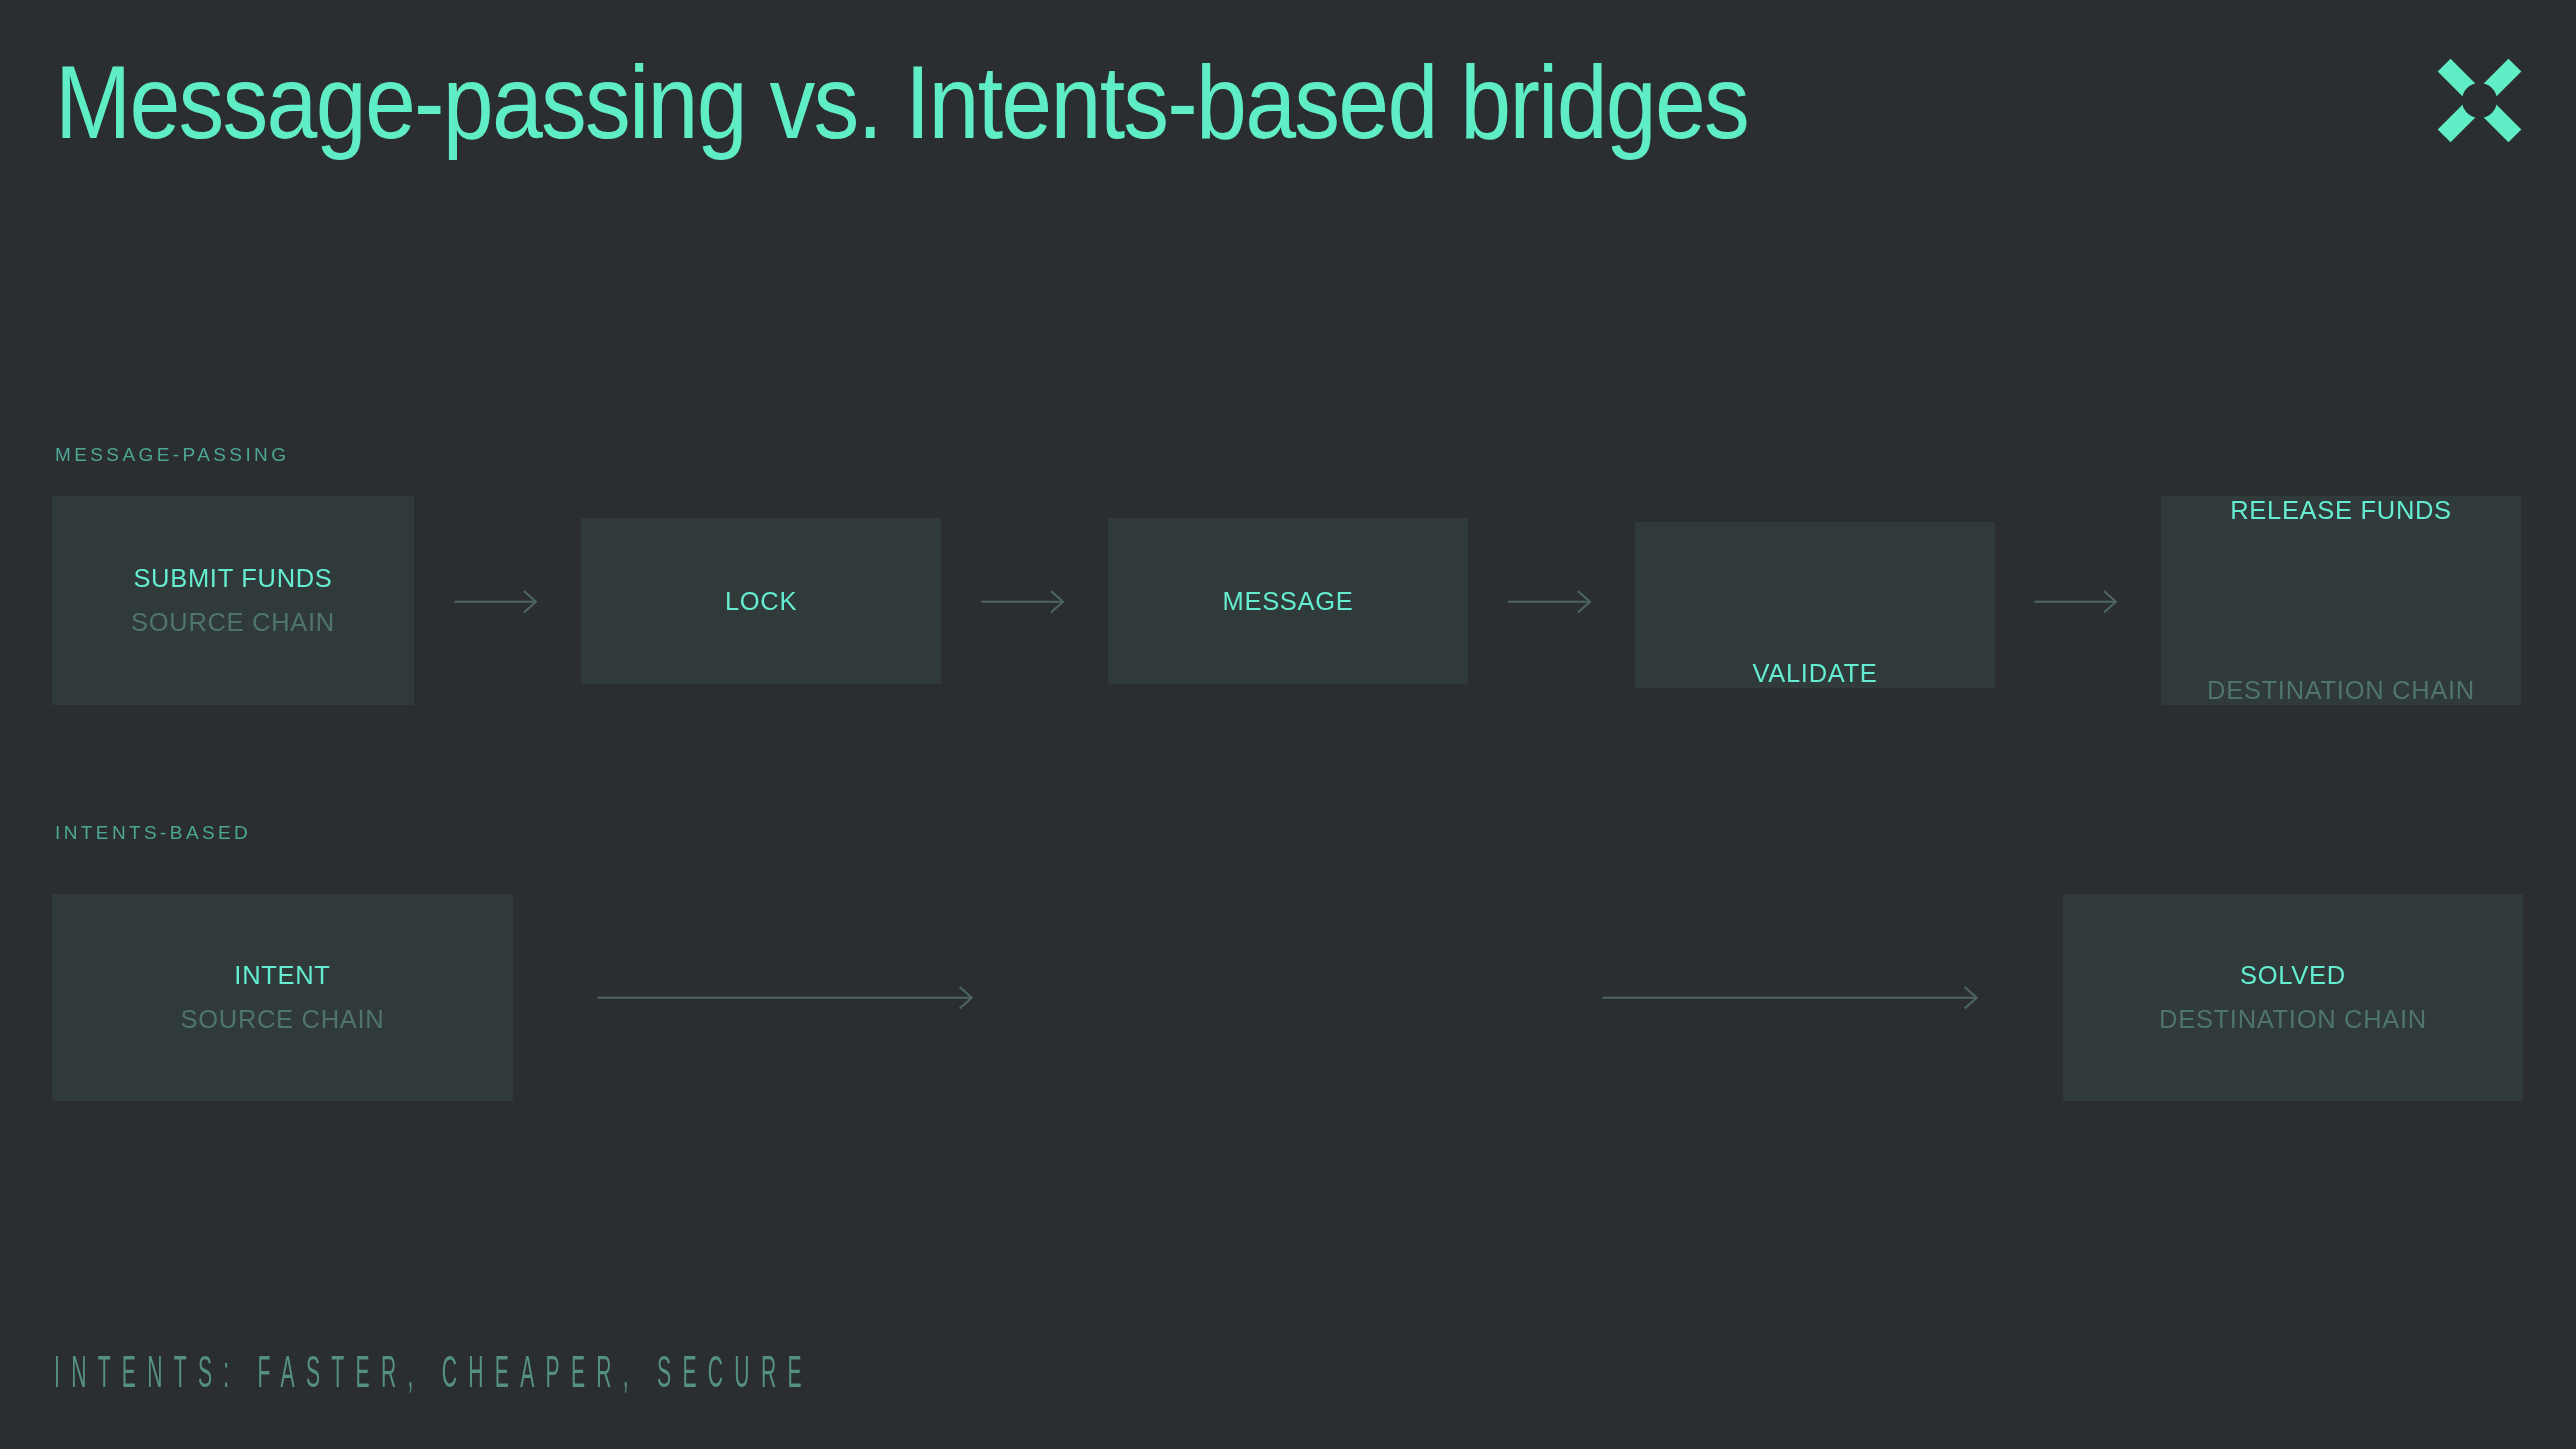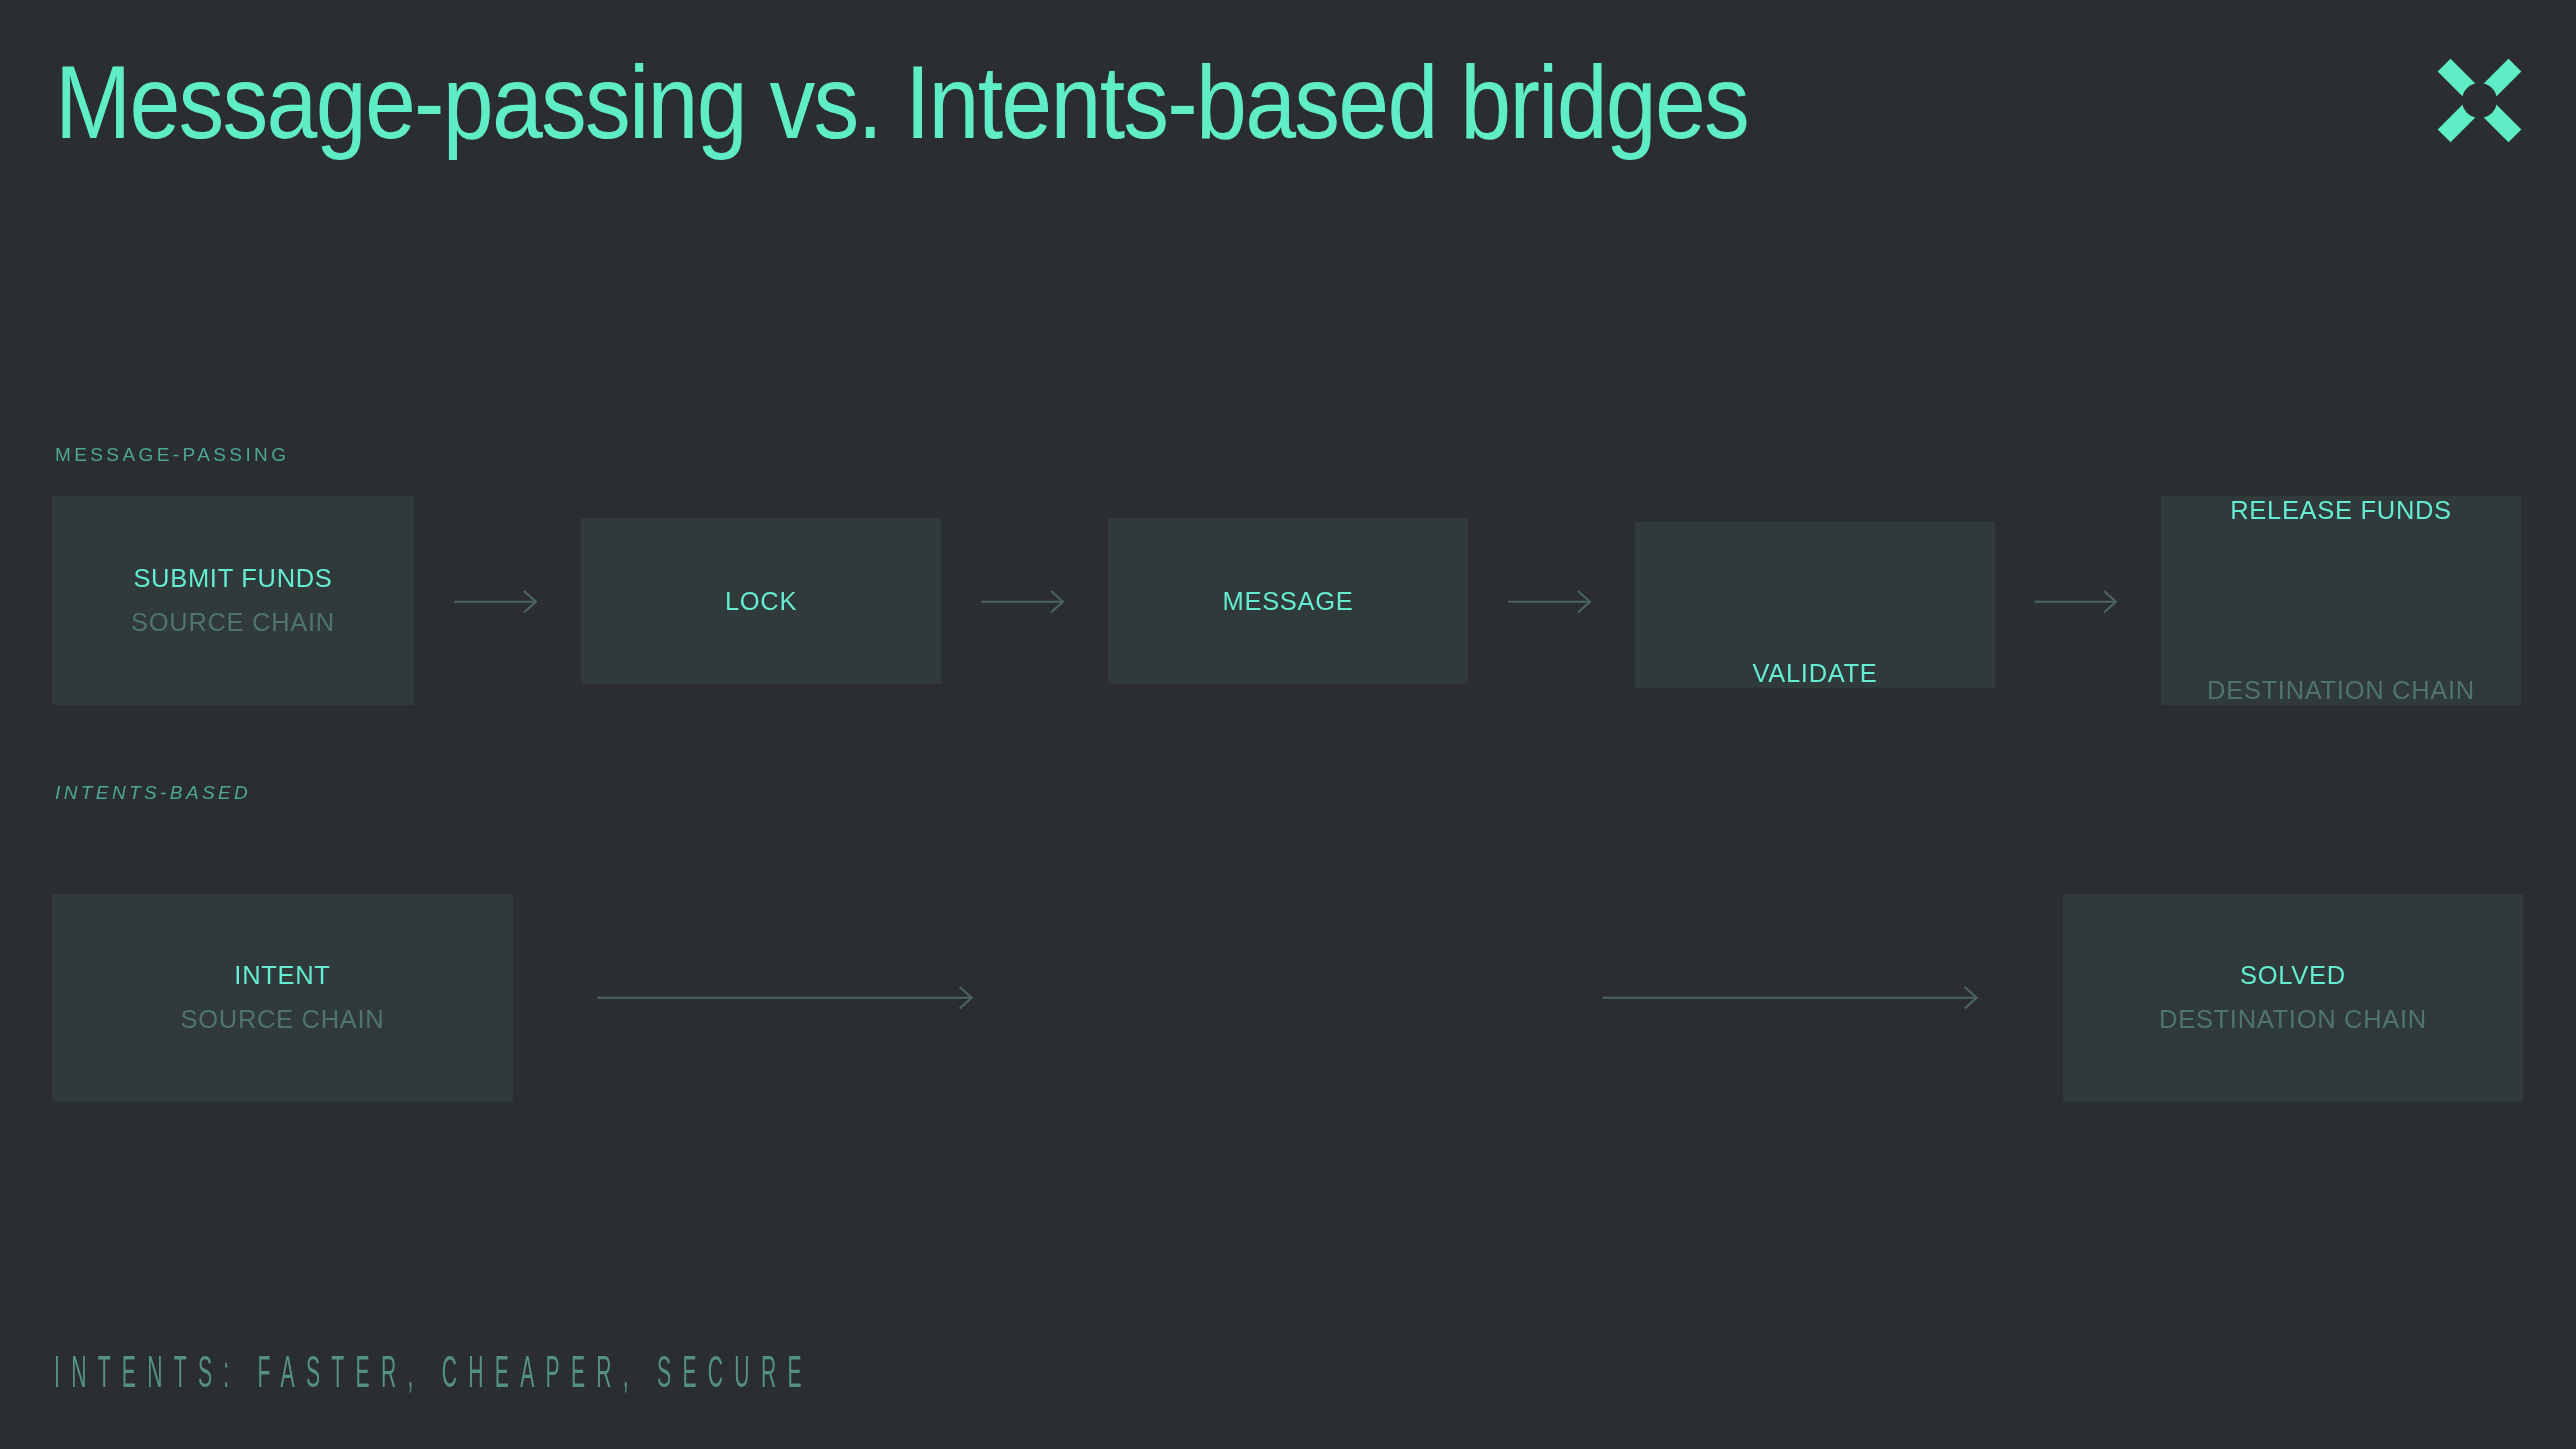--- a/index.html
+++ b/index.html
@@ -17,21 +17,21 @@
     letter-spacing:-2px;color:#5fedc5;white-space:nowrap;
     transform:scaleX(0.88);transform-origin:left top;
   }
   .logo{position:absolute;left:2435px;top:56px;}
 
   .section-label{
     position:absolute;left:55px;
     font-size:19px;letter-spacing:3.4px;color:#4ca795;white-space:nowrap;
   }
   .label-1{top:444px;}
-  .label-2{top:782px;font-style:italic;}
+  .label-2{top:822px;}
 
   .box{
     position:absolute;background:#303a3a;
     display:flex;flex-direction:column;align-items:center;justify-content:center;
     gap:14.8px;
   }
   .box .main{
     font-size:25.5px;letter-spacing:0.7px;color:#64edd0;white-space:nowrap;
   }
   .box .sub{

